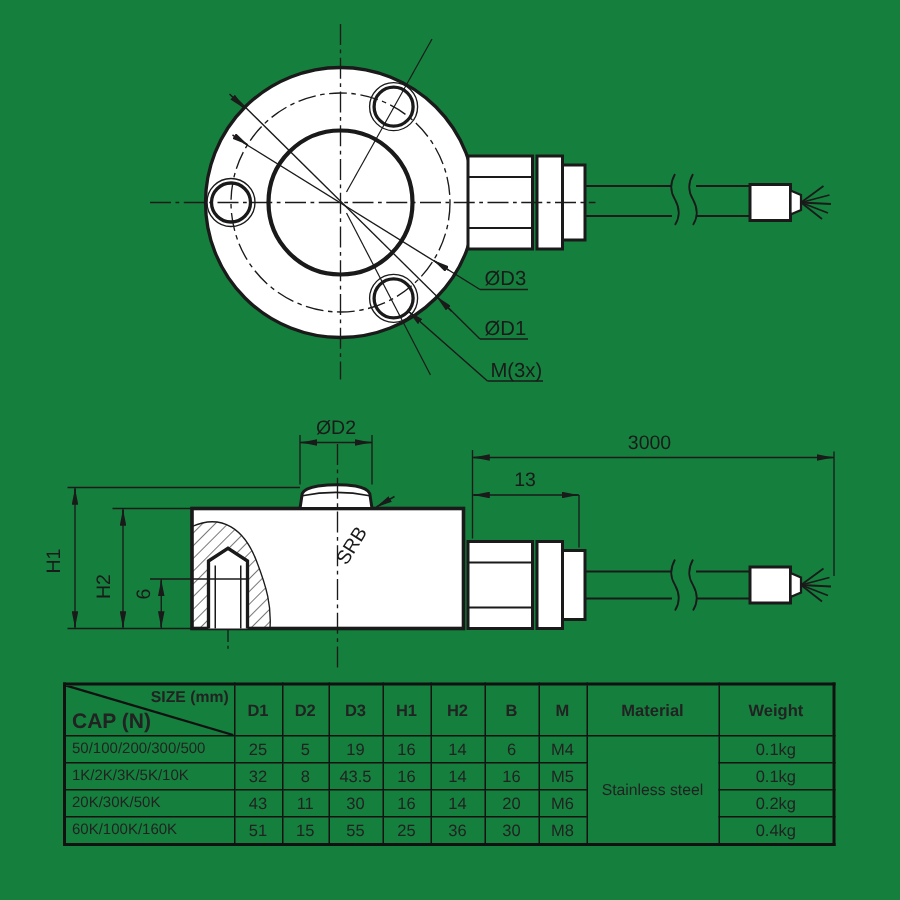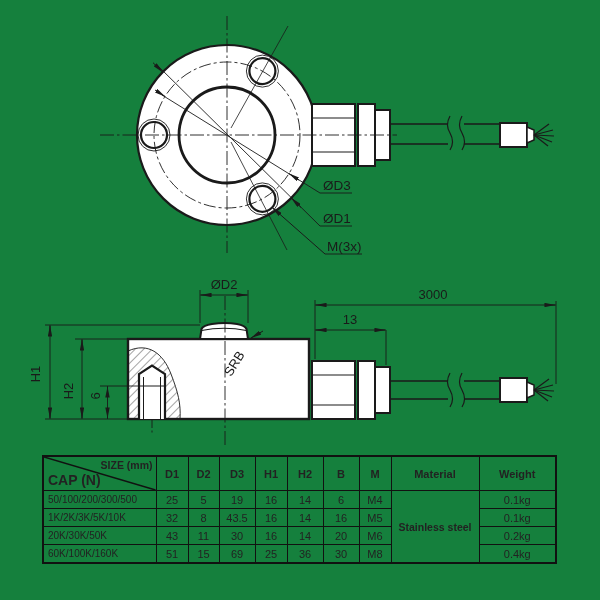--- a/index.html
+++ b/index.html
@@ -12,21 +12,21 @@
 
   
   #spec-table{position:absolute;left:42px;top:455px;width:513px;height:109px;
               border-collapse:collapse;table-layout:fixed;font-size:11px;color:#222;}
   #spec-table td,#spec-table th{border:1.5px solid #111;padding:0 2px;text-align:center;
               vertical-align:middle;overflow:hidden;white-space:nowrap;font-weight:normal;}
   #spec-table{border:2.5px solid #111;}
   #spec-table thead th{font-weight:bold;font-size:11px;height:33px;}
   #spec-table tbody td{height:17px;}
   #spec-table td.cap{ text-align:left;padding-left:4px;font-size:10px;}
-  #spec-table td.mat{font-size:10.5px;font-weight:bold;}
+  #spec-table td.mat{font-size:10.5px;}
   .corner-cell{position:relative;padding:0 !important;}
   .corner-cell svg{position:absolute;left:0;top:0;width:100%;height:100%;}
   .corner-top{position:absolute;right:3px;top:2px;font-weight:bold;font-size:10.5px;text-align:right;}
   .corner-bot{position:absolute;left:4px;bottom:2px;font-weight:bold;font-size:14px;}
 </style>
 </head>
 <body>
 
 <div id="canvas">
 
@@ -270,21 +270,21 @@
       <td>16</td>
       <td>14</td>
       <td>20</td>
       <td>M6</td>
       <td>0.2kg</td>
     </tr>
     <tr>
       <td class="cap">60K/100K/160K</td>
       <td>51</td>
       <td>15</td>
-      <td>69</td>
+      <td>55</td>
       <td>25</td>
       <td>36</td>
       <td>30</td>
       <td>M8</td>
       <td>0.4kg</td>
     </tr>
   </tbody>
 </table>
 
 </div>

